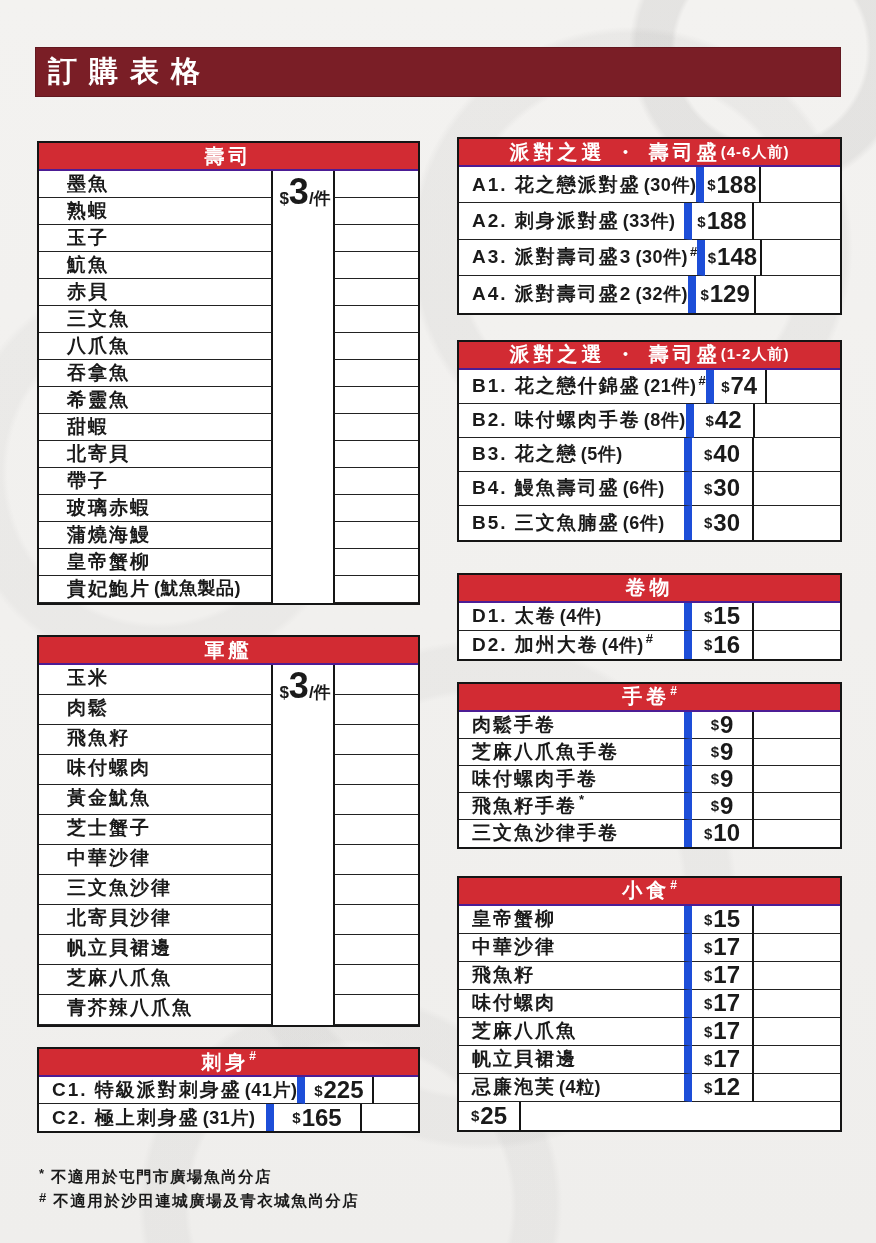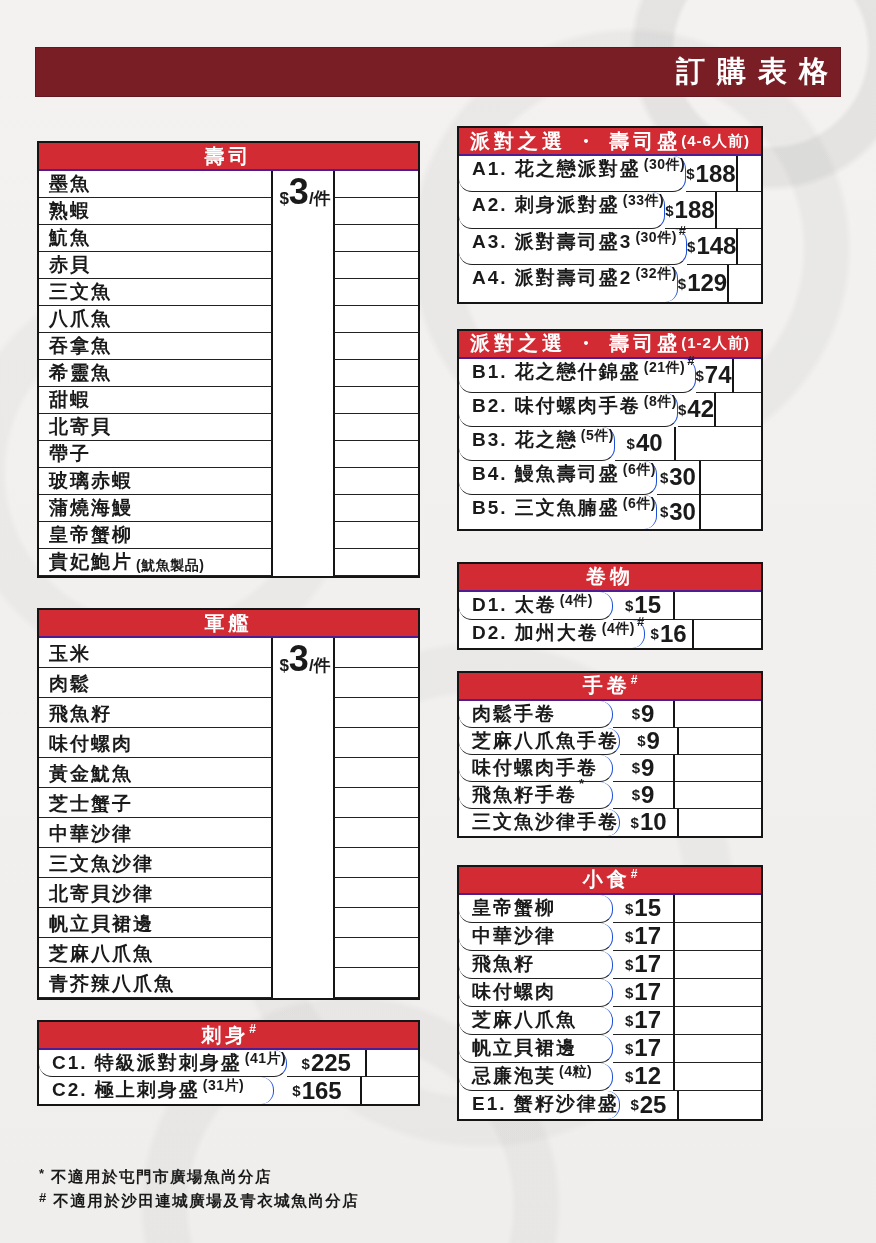--- a/index.html
+++ b/index.html
@@ -19,30 +19,30 @@
       radial-gradient(circle at 72% 20%, rgba(140,140,140,0) 170px, rgba(140,140,140,0.09) 176px, rgba(140,140,140,0.09) 215px, rgba(140,140,140,0) 222px),
       radial-gradient(circle at 18% 38%, rgba(140,140,140,0) 150px, rgba(140,140,140,0.07) 156px, rgba(140,140,140,0.07) 195px, rgba(140,140,140,0) 202px),
       radial-gradient(circle at 55% 72%, rgba(140,140,140,0) 200px, rgba(140,140,140,0.07) 206px, rgba(140,140,140,0.07) 248px, rgba(140,140,140,0) 255px),
       radial-gradient(circle at 40% 97%, rgba(140,140,140,0) 160px, rgba(140,140,140,0.08) 166px, rgba(140,140,140,0.08) 205px, rgba(140,140,140,0) 212px),
       linear-gradient(#f3f2f0, #efeeec);
   }
 
   .title-bar {
     position:absolute; left:35px; top:47px; width:806px; height:50px;
     background:#7a1e26; border:1px solid #621820;
-    display:flex; align-items:center; justify-content:flex-end;
+    display:flex; align-items:center; justify-content:flex-start;
   }
   .title-bar .t {
     color:#ffffff; font-size:29px; font-weight:bold;
     letter-spacing:12px; text-indent:12px;
   }
 
   .col { position:absolute; display:flex; flex-direction:column; }
   .col-left  { left:37px;  top:141px; width:383px; }
-  .col-right { left:457px; top:126px; width:306px; }
+  .col-right { left:457px; top:137px; width:385px; }
 
   .menu-table { border:2px solid #151515; background:#ffffff; }
   .t-gunkan  { margin-top:30px; }
   .t-sashimi { margin-top:20px; }
   .t-ps      { margin-top:25px; }
   .t-rolls   { margin-top:31px; }
   .t-hand    { margin-top:21px; }
   .t-snacks  { margin-top:27px; }
 
   .tbl-head {
@@ -53,48 +53,48 @@
   .head-title  { font-size:20px; letter-spacing:4px; }
   .head-sup    { font-size:12px; position:relative; top:-6px; }
   .head-suffix { font-size:15px; letter-spacing:1px; margin-left:0; }
 
   .tbl-body { position:relative; }
   .row { display:flex; }
   .cell { border-bottom:1.5px solid #222222; }
   .row:last-child .cell { border-bottom:none; }
 
   
-  .c-name { width:234px; border-right:2px solid #151515; display:flex; align-items:flex-end; padding-left:10px; }
+  .c-name { width:234px; border-right:2px solid #151515; display:flex; align-items:flex-start; padding-left:28px; }
   .c-spacer { width:60px; }
   .c-qty  { flex:1; border-left:2px solid #151515; }
   .t-sushi  .row { height:27px; }
   .t-gunkan .row { height:30px; }
   .shared-price {
     position:absolute; left:236px; top:0; bottom:0; width:60px;
     display:flex; align-items:baseline; justify-content:center;
   }
   .sp-cur  { font-size:17px; font-weight:bold; }
   .sp-amt  { font-size:36px; font-weight:bold; letter-spacing:0; }
   .sp-unit { font-size:17px; font-weight:bold; }
 
   
-  .c-pname { flex:1; border-right:1px solid #1d4ed8; display:flex; padding-left:13px;border-radius:13px; }
+  .c-pname { flex:1; border-right:8px solid #1d4ed8; display:flex; align-items:center; padding-left:13px; }
   .c-price { width:62px; border-right:2px solid #151515; display:flex; align-items:center; justify-content:center; }
   .c-pqty  { width:86px; }
   .t-sashimi .c-price { width:88px; }
   .t-sashimi .c-pqty  { width:56px; }
   .t-pl .row      { height:36.4px; }
   .t-ps .row      { height:34px; }
   .t-rolls .row   { height:28px; }
   .t-hand .row    { height:27px; }
   .t-snacks .row  { height:28px; }
   .t-sashimi .row { height:27px; }
 
   .nm  { font-size:19px; font-weight:bold; letter-spacing:2px; white-space:nowrap; }
-  .por { font-size:14px; font-weight:bold; letter-spacing:0.5px; margin-left:3px; white-space:nowrap; }
+  .por { font-size:18px; font-weight:bold; letter-spacing:0.5px; margin-left:3px; white-space:nowrap; }
   sup.mark { font-size:13px; font-weight:bold; position:relative; top:-6px; margin-left:2px; }
   .cur { font-size:15px; font-weight:bold; margin-right:1px; }
   .amt { font-size:24px; font-weight:bold; }
 
   .footnotes { position:absolute; left:39px; top:1163px; }
   .footnote { display:flex; align-items:flex-start; margin-top:4px; }
   .fn-mark { font-size:13px; font-weight:bold; margin-right:7px; position:relative; top:-1px; }
   .fn-text { font-size:15.5px; font-weight:bold; letter-spacing:1.5px; line-height:20px; }
 </style>
 </head>
@@ -122,20 +122,27 @@
         </div>
         <div class="row">
           <div class="cell c-name">
             <span class="nm">熟蝦</span>
           </div>
           <div class="c-spacer"></div>
           <div class="cell c-qty"></div>
         </div>
         <div class="row">
           <div class="cell c-name">
+            <span class="nm">玉子</span>
+          </div>
+          <div class="c-spacer"></div>
+          <div class="cell c-qty"></div>
+        </div>
+        <div class="row">
+          <div class="cell c-name">
             <span class="nm">魧魚</span>
           </div>
           <div class="c-spacer"></div>
           <div class="cell c-qty"></div>
         </div>
         <div class="row">
           <div class="cell c-name">
             <span class="nm">赤貝</span>
           </div>
           <div class="c-spacer"></div>
@@ -640,23 +647,20 @@
             <span class="nm">忌廉泡芙</span>
             <span class="por">(4粒)</span>
           </div>
           <div class="cell c-price">
             <span class="cur">$</span>
             <span class="amt">12</span>
           </div>
           <div class="cell c-pqty"></div>
         </div>
         <div class="row">
-          <div class="cell c-pname">
-            <span class="nm">E1. 蟹籽沙律盛</span>
-          </div>
           <div class="cell c-price">
             <span class="cur">$</span>
             <span class="amt">25</span>
           </div>
           <div class="cell c-pqty"></div>
         </div>
       </div>
   </section>
 
 </div>

